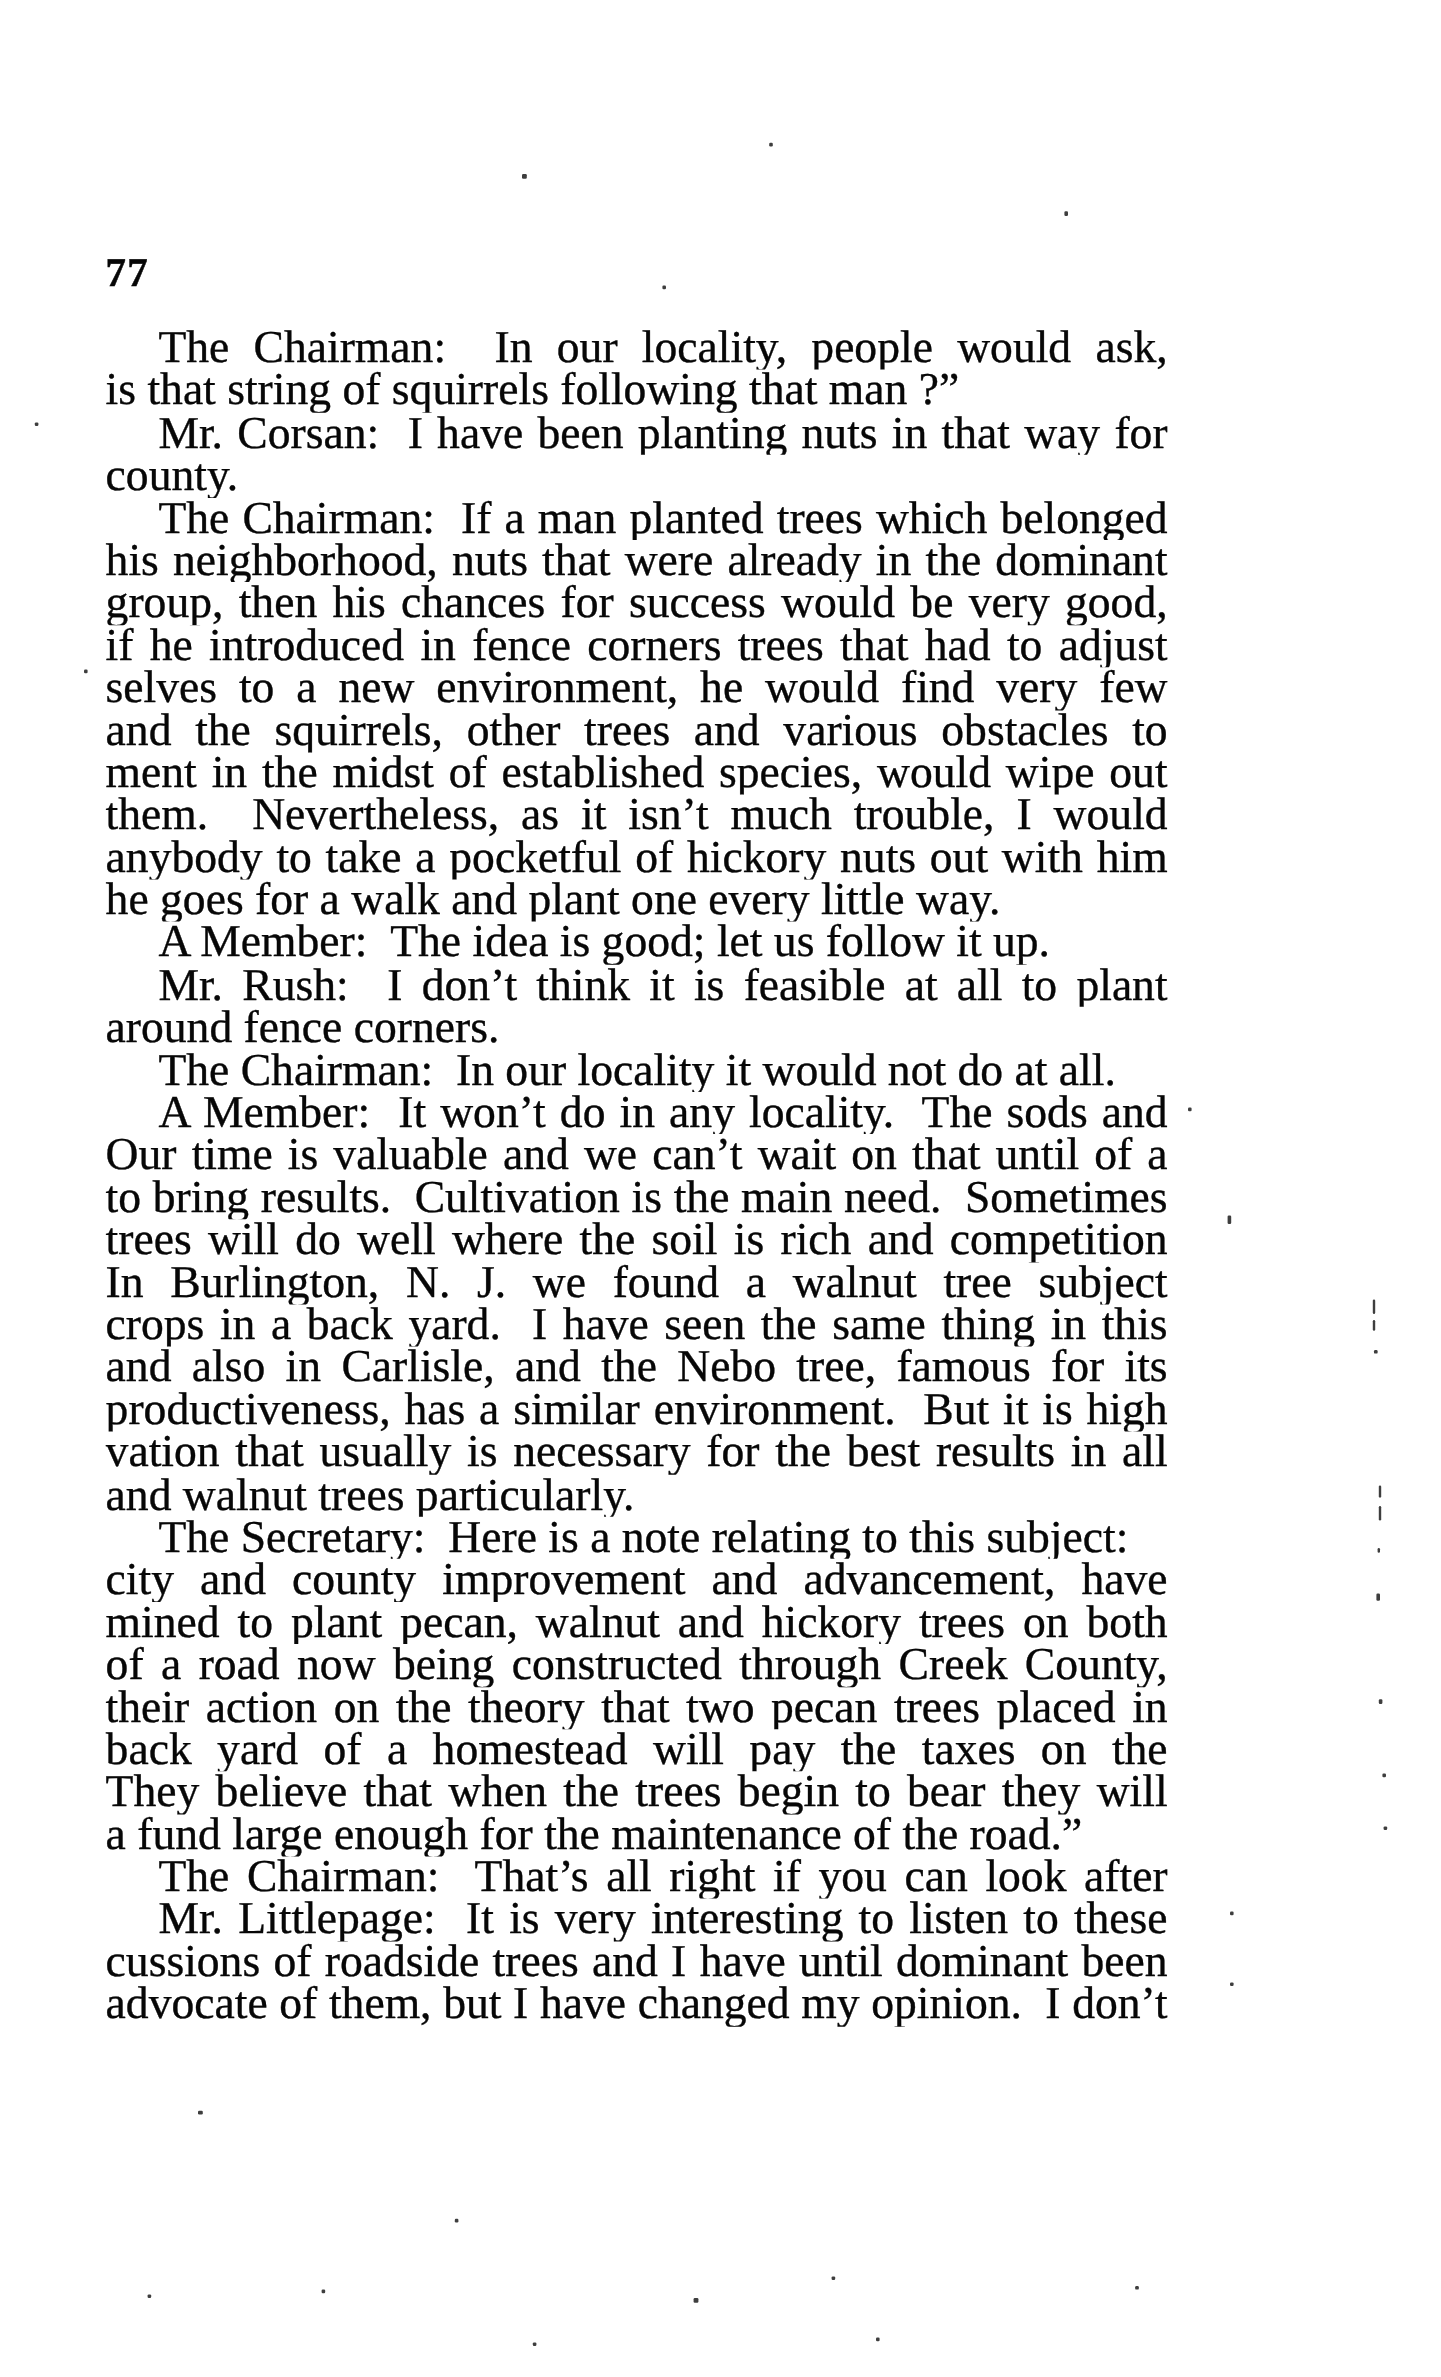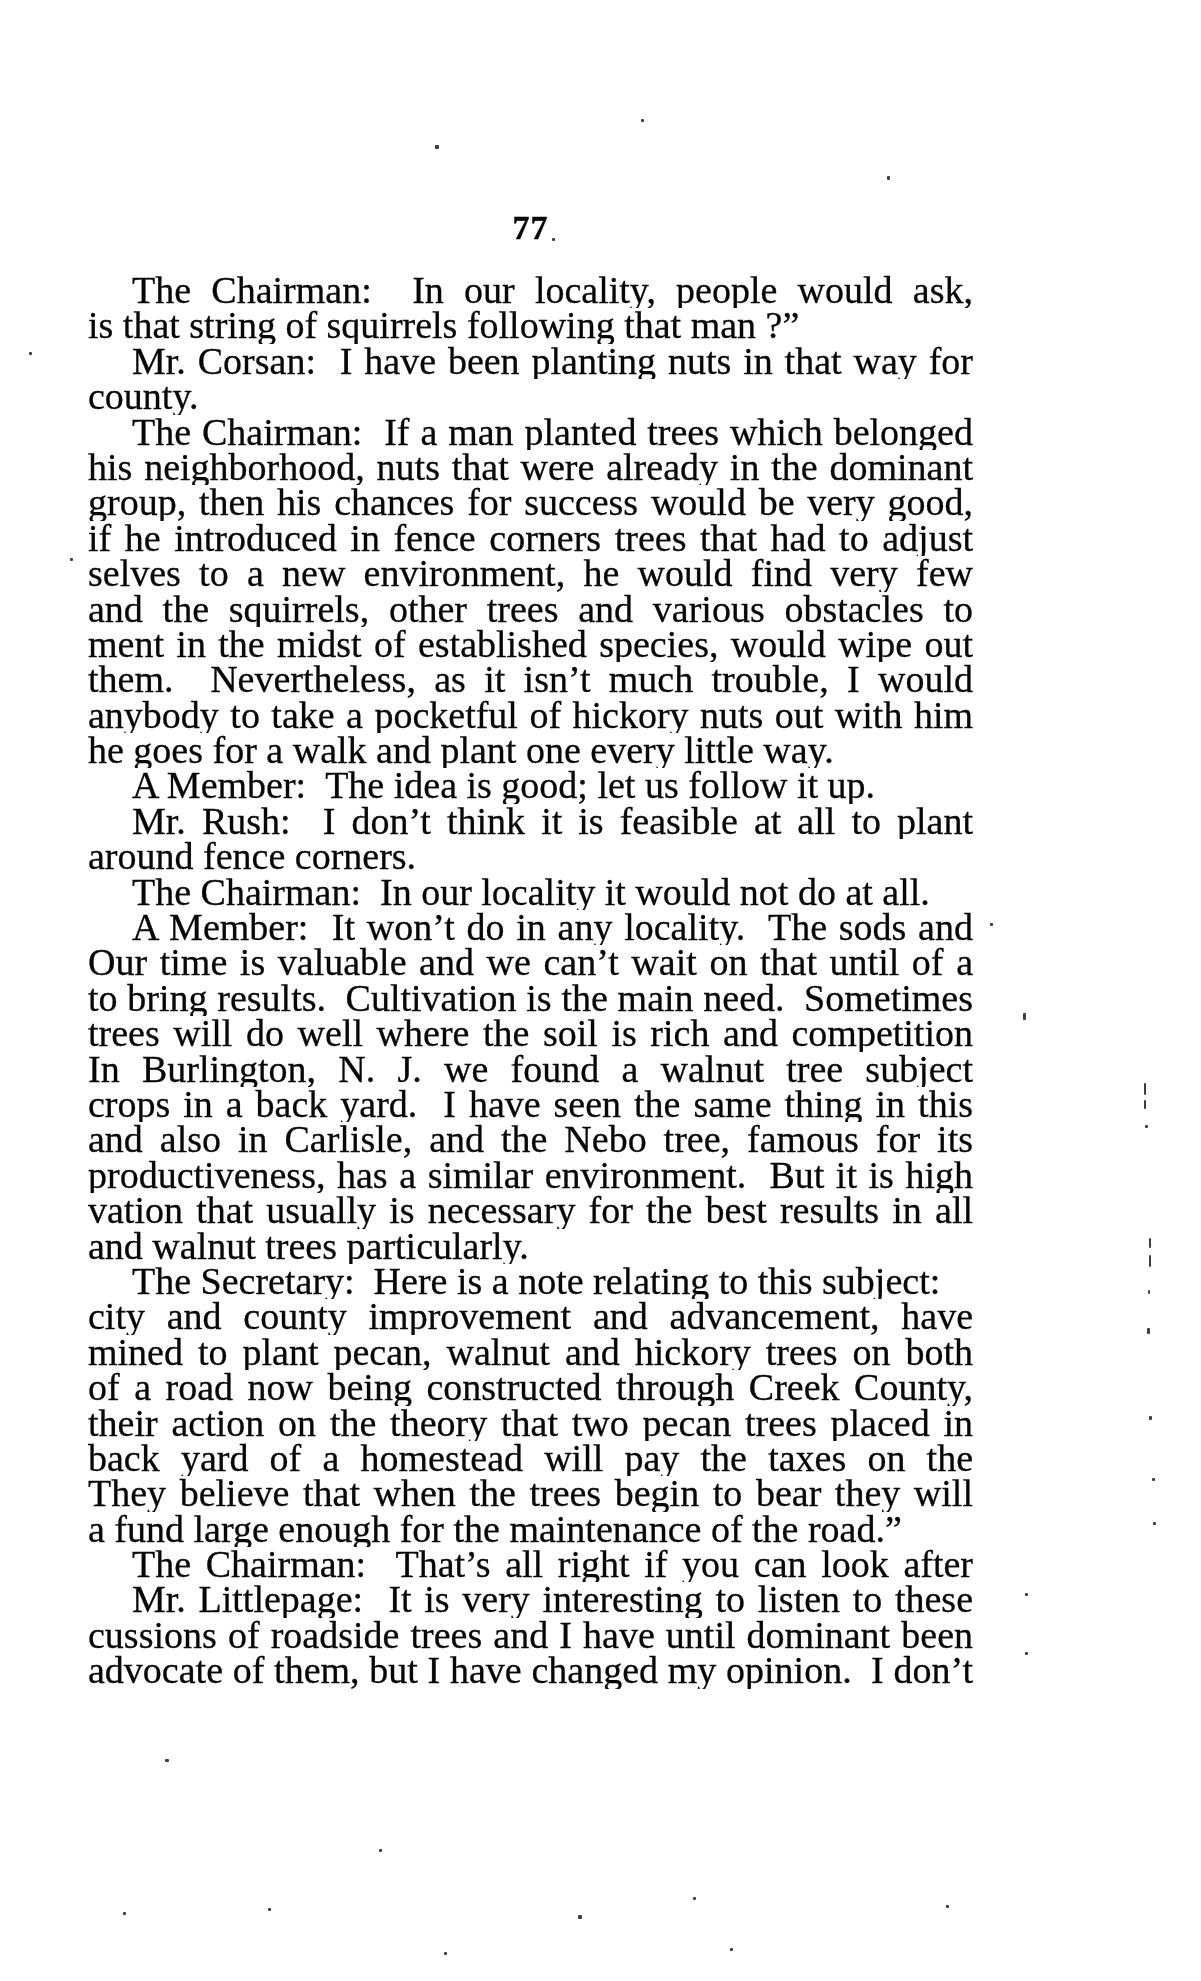--- a/index.html
+++ b/index.html
@@ -14,21 +14,21 @@
     background: #ffffff;
     overflow: hidden;
     font-family: "Liberation Serif", serif;
     color: #070707;
   }
   .page-number {
     position: absolute;
     left: 88px;
     top: 209px;
     width: 885px;
-    text-align: center;
+    text-align: left;
     font-size: 34px;
     font-weight: bold;
     letter-spacing: 1px;
     color: #060606;
     -webkit-text-stroke: 0.4px #060606;
   }
   .text-block {
     position: absolute;
     left: 88px;
     top: 273px;

